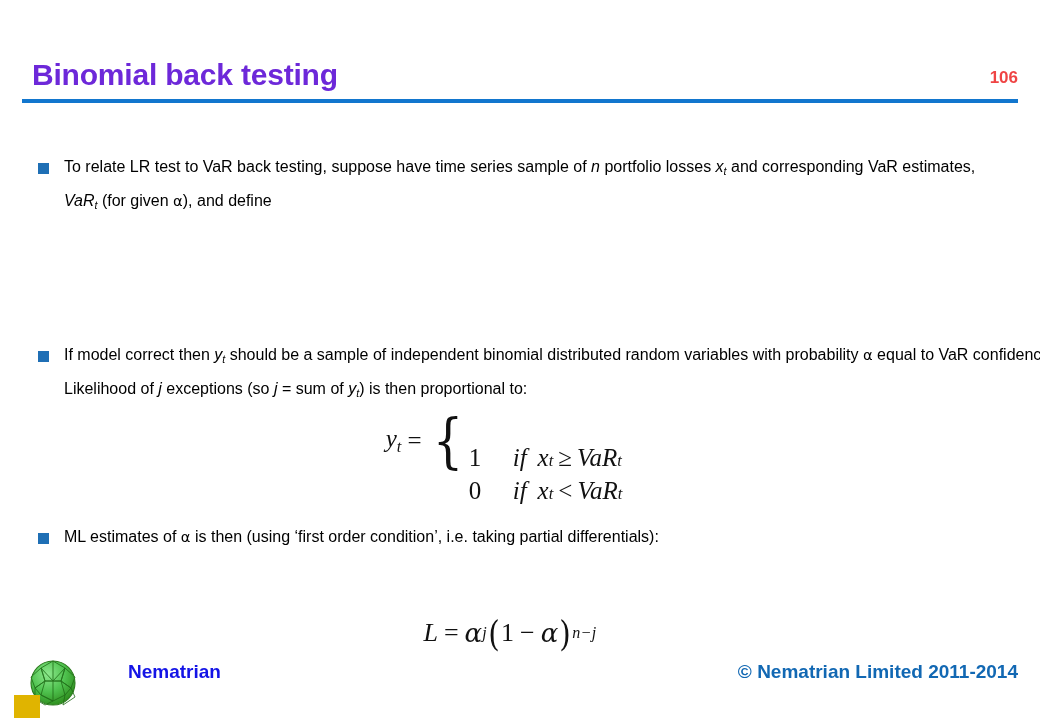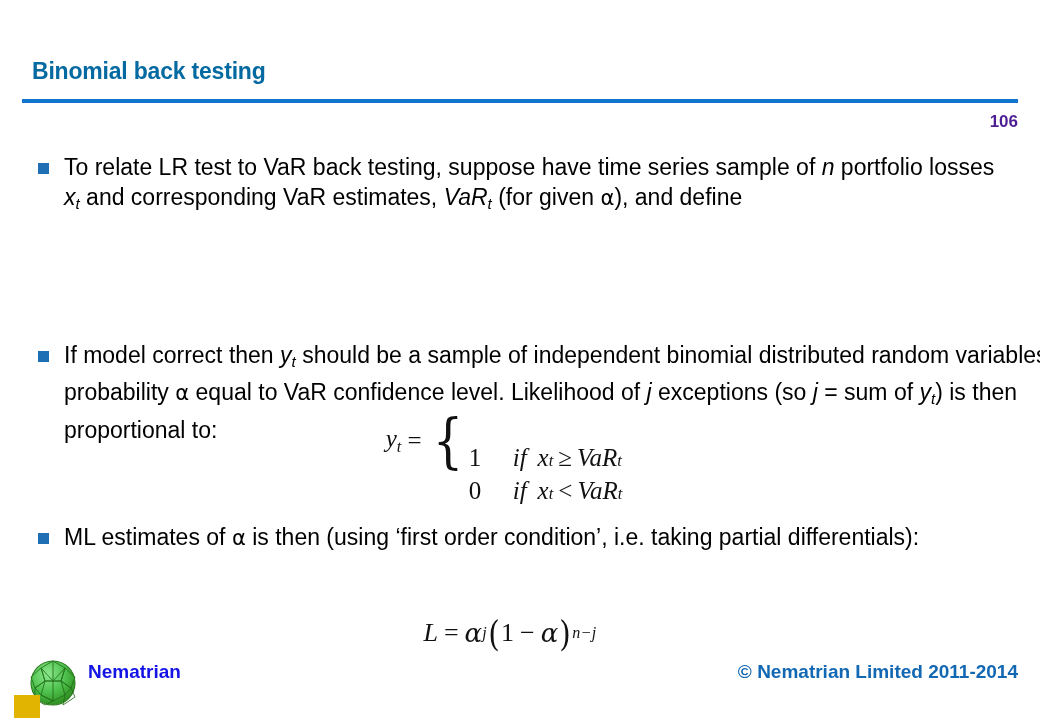--- a/index.html
+++ b/index.html
@@ -14,24 +14,24 @@
     overflow: hidden;
     font-family: "Liberation Sans", sans-serif;
     color: #000000;
   }
 
   
   #slide-title {
     position: absolute;
     left: 32px;
     top: 58px;
-    font-size: 23px;
+    font-size: 30px;
     font-weight: bold;
     letter-spacing: -0.2px;
-    color: #0369a1;
+    color: #6d28d9;
     white-space: nowrap;
   }
   #page-number {
     position: absolute;
     right: 22px;
     top: 68px;
     font-size: 17px;
     font-weight: bold;
     color: #00a650;
   }
@@ -59,21 +59,21 @@
   }
   .bullet-marker {
     position: absolute;
     left: 38px;
     top: 11px;
     width: 11px;
     height: 11px;
     background: #1f6fb5;
   }
   .bullet-text {
-    font-size: 23px;
+    font-size: 16px;
     line-height: 30px;
     color: #000000;
   }
   .it { font-style: italic; }
   .sub {
     font-size: 0.66em;
     vertical-align: -0.28em;
     font-style: italic;
   }
   .sym {
@@ -188,21 +188,21 @@
     top: 695px;
     width: 26px;
     height: 23px;
     background: #e0b400;
   }
 </style>
 </head>
 <body>
 
 <div id="slide-title">Binomial back testing</div>
-<div id="page-number" style="color: #4c1d95; margin-top: 44px;">106</div>
+<div id="page-number" style="color: #ef4444;">106</div>
 <div id="header-rule" style="background: rgb(18, 118, 206);"></div>
 
 <div id="body-area">
 
   <div class="bullet-row" style="margin-bottom:0;">
     <span class="bullet-marker" style="background: rgb(31, 111, 181);"></span>
     <div class="bullet-text">
       <span>To relate LR test to VaR back testing, suppose have time series sample of </span><span class="it">n</span><span> portfolio losses </span><span class="it">x</span><span class="sub">t</span><span> and corresponding VaR estimates, </span><span class="it">VaR</span><span class="sub">t</span><span> (for given </span><span class="sym">α</span><span>), and define</span>
     </div>
   </div>
@@ -286,15 +286,15 @@
       <line x1="28" y1="6" x2="28" y2="26"></line>
       <line x1="20" y1="26" x2="10" y2="33"></line>
       <line x1="36" y1="26" x2="46" y2="33"></line>
       <line x1="28" y1="26" x2="28" y2="46"></line>
       <line x1="16" y1="13" x2="28" y2="26"></line>
       <line x1="40" y1="13" x2="28" y2="26"></line>
     </g>
     <circle cx="28" cy="28" r="22" fill="none" stroke="#2c7a1e" stroke-width="1.1"></circle>
   </svg>
 </div>
-<div id="footer-brand" style="color: rgb(20, 20, 230);">Nematrian</div>
+<div id="footer-brand" style="color: rgb(20, 20, 230); margin-left: 40px;">Nematrian</div>
 <div id="footer-copyright" style="color: rgb(18, 104, 179);">© Nematrian Limited 2011-2014</div>
 <div id="footer-accent-square" style="background: rgb(224, 180, 0);"></div>
 
 </body></html>

